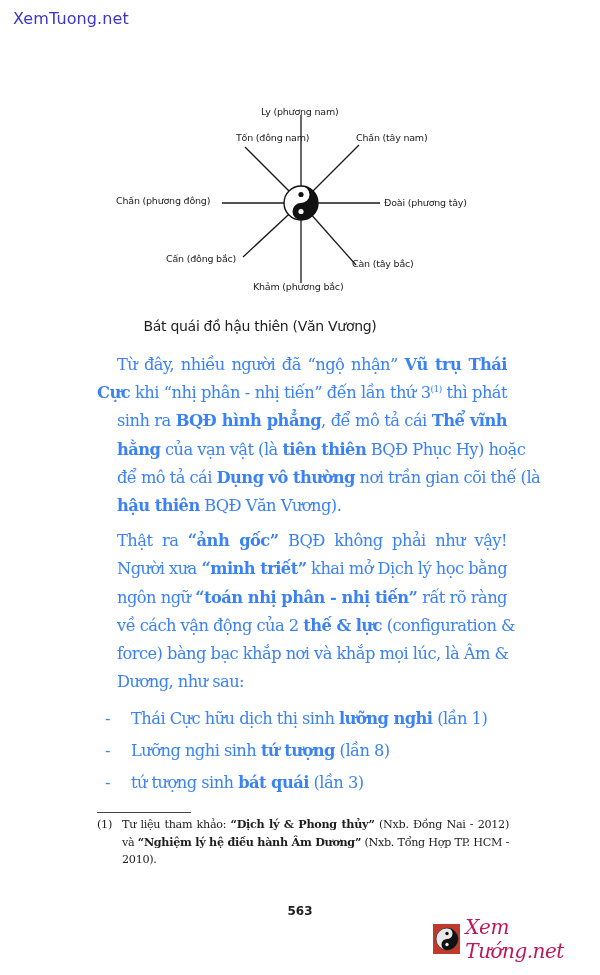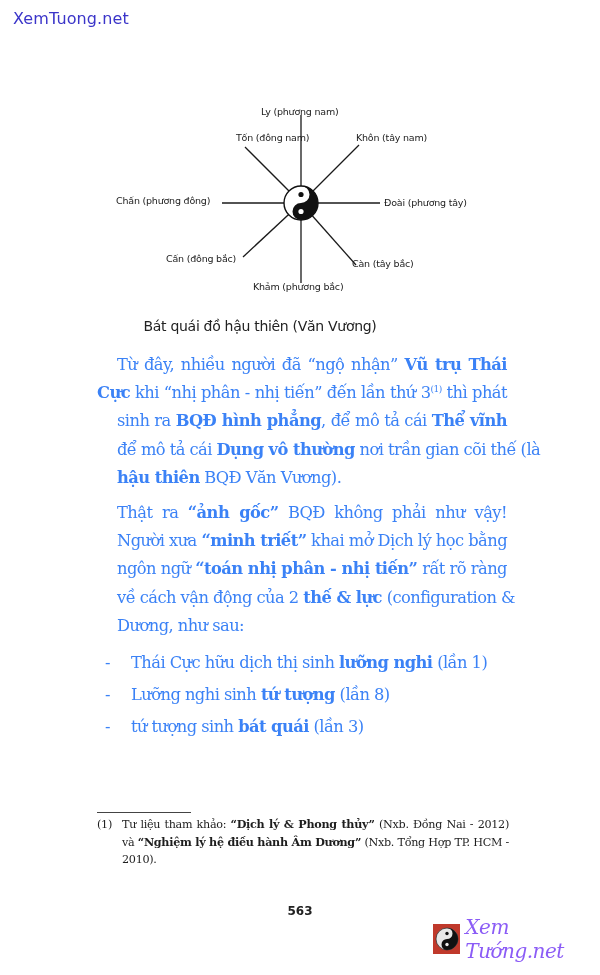--- a/index.html
+++ b/index.html
@@ -42,21 +42,21 @@
   }
   .fn-num { position: absolute; left: 0; top: 0; }
   .fn-text { margin-left: 25px; text-align: justify; }
   .page-number {
     position: absolute; left: 0; width: 600px; top: 904px; text-align: center;
     font-family: "DejaVu Sans", sans-serif; font-weight: bold; font-size: 12px; color: #222;
   }
   .brand { position: absolute; left: 433px; top: 922px; height: 34px; display: flex; align-items: center; }
   .brand-box { width: 30px; height: 30px; background: #c0392b; display: flex; align-items: center; justify-content: center; }
   .brand-text {
-    font-family: "DejaVu Serif", serif; font-style: italic; font-size: 20px; color: #8b5cf6; margin-left: 5px; letter-spacing: -0.5px;
+    font-family: "DejaVu Serif", serif; font-style: italic; font-size: 20px; color: #be185d; margin-left: 5px; letter-spacing: -0.5px;
   }
 </style>
 </head>
 <body>
 
 <div class="site-logo">XemTuong.net</div>
 
 <div class="diagram">
   <svg width="600" height="215">
     <g stroke="#1a1a1a" stroke-width="1.3">
@@ -71,43 +71,45 @@
     </g>
     <g transform="translate(301,108)">
       <circle r="17" fill="#fff" stroke="#111" stroke-width="1.4"></circle>
       <path d="M0,-17 A17,17 0 0,1 0,17 A8.5,8.5 0 0,1 0,0 A8.5,8.5 0 0,0 0,-17 Z" fill="#111"></path>
       <circle cx="0" cy="-8.5" r="2.6" fill="#111"></circle>
       <circle cx="0" cy="8.5" r="2.6" fill="#fff"></circle>
     </g>
   </svg>
   <div class="dlabel" style="left:261px;top:11px;">Ly (phương nam)</div>
   <div class="dlabel" style="left:192px;top:37px;margin-left:44px;">Tốn (đông nam)</div>
-  <div class="dlabel" style="left:356px;top:37px;">Khôn (tây nam)</div>
+  <div class="dlabel" style="left:356px;top:37px;">Chấn (tây nam)</div>
   <div class="dlabel" style="left:116px;top:100px;">Chấn (phương đông)</div>
   <div class="dlabel" style="left:384px;top:102px;">Đoài (phương tây)</div>
   <div class="dlabel" style="left:166px;top:158px;">Cấn (đông bắc)</div>
   <div class="dlabel" style="left:352px;top:163px;">Càn (tây bắc)</div>
   <div class="dlabel" style="left:253px;top:186px;">Khảm (phương bắc)</div>
 </div>
 
 <div class="caption">Bát quái đồ hậu thiên (Văn Vương)</div>
 
 <div class="body-text">
   <p class="para">
     <span class="line"><span>Từ đây, nhiều người đã “ngộ nhận” </span><b>Vũ trụ Thái</b></span>
     <span class="line" style="text-indent:0"><b>Cực</b><span> khi “nhị phân - nhị tiến” đến lần thứ 3</span><sup>(1)</sup><span> thì phát</span></span>
     <span class="line"><span>sinh ra </span><b>BQĐ hình phẳng</b><span>, để mô tả cái </span><b>Thể vĩnh</b></span>
+    <span class="line"><b>hằng</b><span> của vạn vật (là </span><b>tiên thiên</b><span> BQĐ Phục Hy) hoặc</span></span>
     <span class="line"><span>để mô tả cái </span><b>Dụng vô thường</b><span> nơi trần gian cõi thế (là</span></span>
     <span class="line last"><b>hậu thiên</b><span> BQĐ Văn Vương).</span></span>
   </p>
   <p class="para">
     <span class="line"><span>Thật ra </span><b>“ảnh gốc”</b><span> BQĐ không phải như vậy!</span></span>
     <span class="line"><span>Người xưa </span><b>“minh triết”</b><span> khai mở Dịch lý học bằng</span></span>
     <span class="line"><span>ngôn ngữ </span><b>“toán nhị phân - nhị tiến”</b><span> rất rõ ràng</span></span>
     <span class="line"><span>về cách vận động của 2 </span><b>thế &amp; lực</b><span> (configuration &amp;</span></span>
+    <span class="line">force) bàng bạc khắp nơi và khắp mọi lúc, là Âm &amp;</span>
     <span class="line last">Dương, như sau:</span>
   </p>
   <ul class="list">
     <li><span class="dash">-</span><span>Thái Cực hữu dịch thị sinh </span><b>lưỡng nghi</b><span> (lần 1)</span></li>
     <li><span class="dash">-</span><span>Lưỡng nghi sinh </span><b>tứ tượng</b><span> (lần 8)</span></li>
     <li><span class="dash">-</span><span>tứ tượng sinh </span><b>bát quái</b><span> (lần 3)</span></li>
   </ul>
 </div>
 
 <div class="rule"></div>

